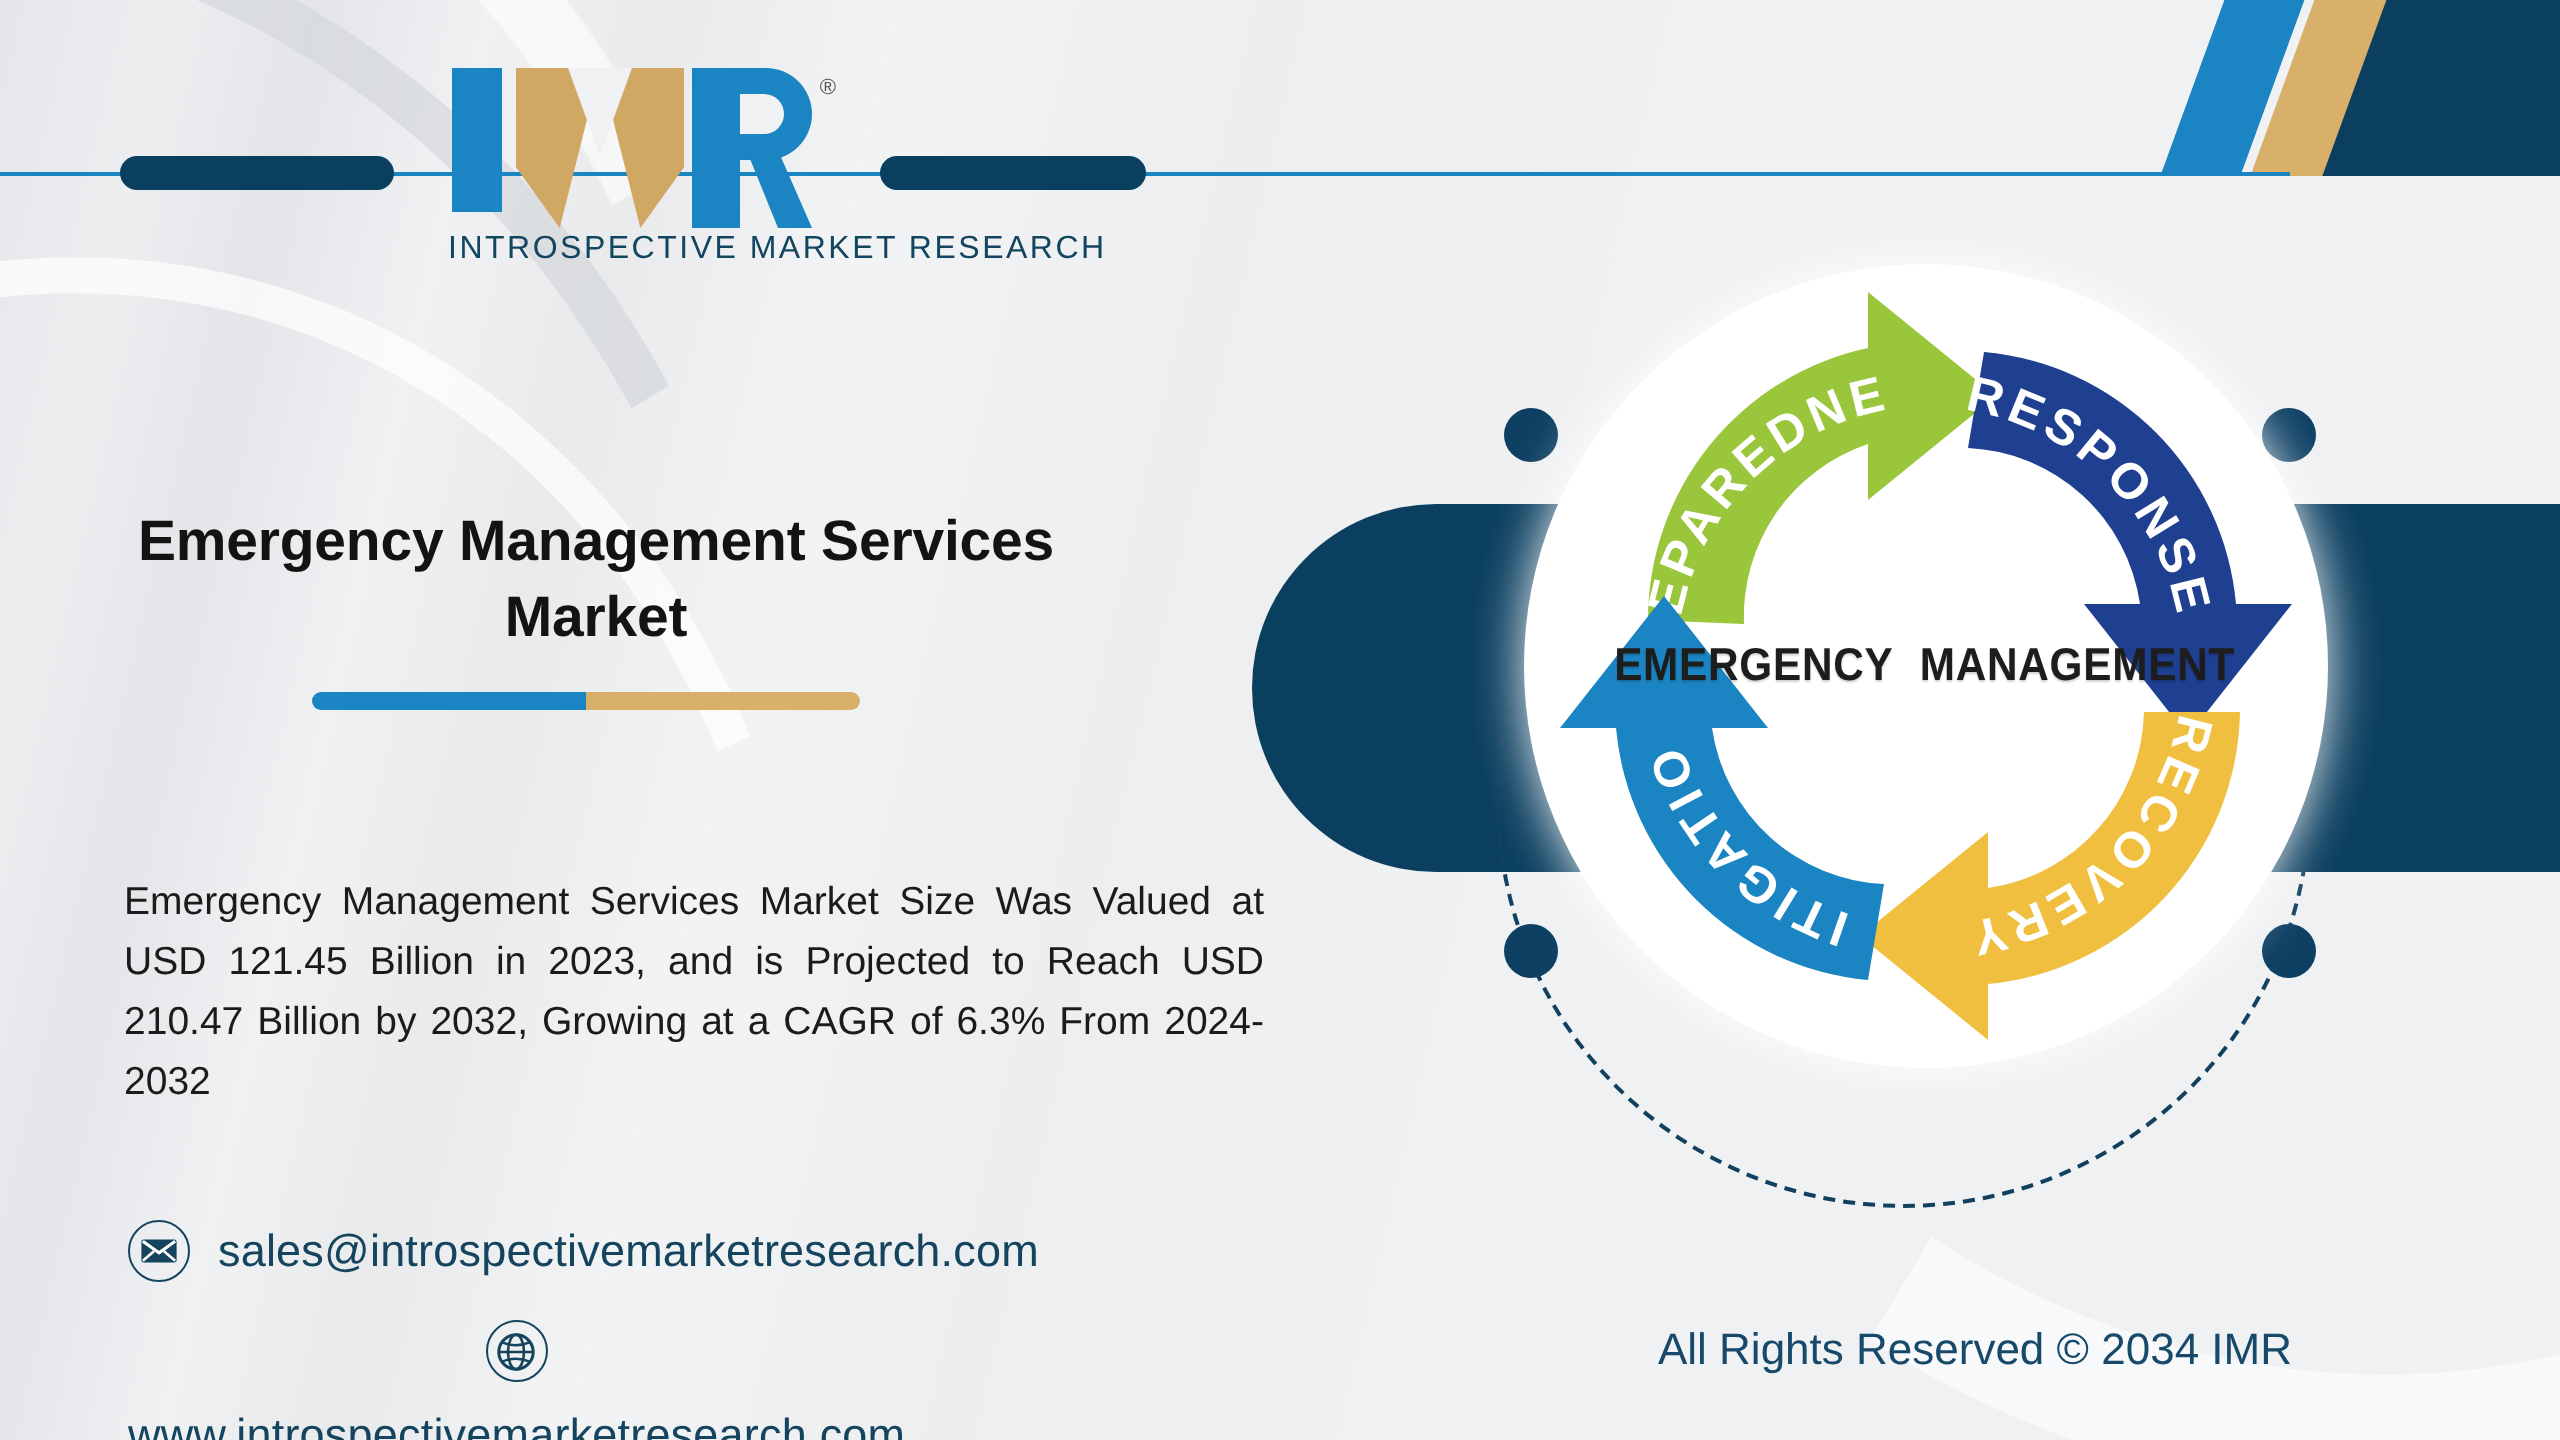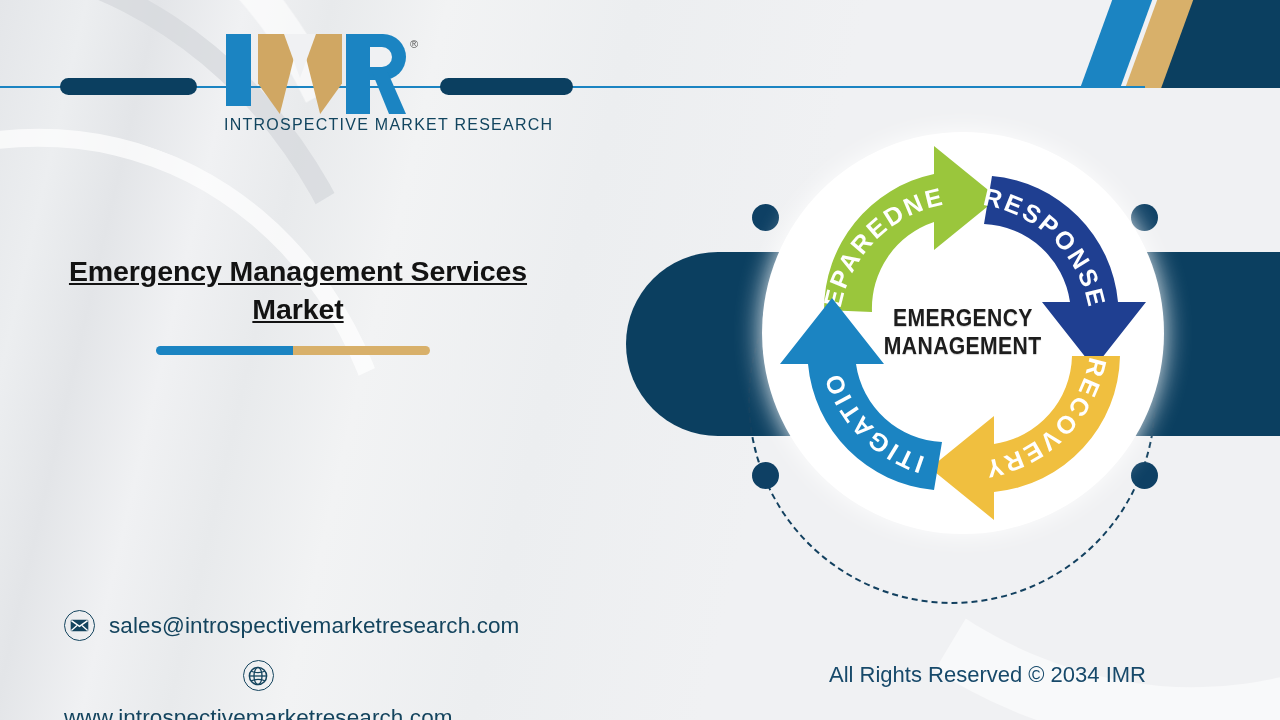--- a/index.html
+++ b/index.html
@@ -125,21 +125,21 @@
   .logo-tag {
     position:absolute; left:2px; top:90px; width:192px;
     font-size:16px; letter-spacing:1.25px; color:#12455f;
     text-align:center; white-space:nowrap;
   }
 
   
   .title {
     position:absolute; left:44px; top:252px; width:508px;
     font-size:28.5px; font-weight:bold; line-height:1.35;
-    color:#131313; text-align:center; letter-spacing:-.1px;text-decoration:underline;
+    color:#131313; text-align:center; letter-spacing:-.1px;
   }
   .divider {
     position:absolute; left:156px; top:346px; width:274px; height:9px;
     border-radius:5px; overflow:hidden; display:flex;
   }
   .divider span { height:100%; display:block; }
   .div-blue { width:50%; background:#1b84c2; }
   .div-gold { width:50%; background:#d8b06a; }
 
   .blurb {
@@ -191,21 +191,21 @@
   .disc {
     position:absolute; left:762px; top:132px; width:402px; height:402px;
     border-radius:50%; background:#ffffff;
     box-shadow:0 0 26px rgba(255,255,255,.95);
   }
   .cycle { position:absolute; left:762px; top:132px; width:402px; height:402px; }
   .cycle svg { width:100%; height:100%; display:block; }
 
   .center-label {
     position:absolute; left:762px; top:132px; width:402px; height:402px;
-    display:flex; flex-direction:column; align-items:center; justify-content:center;
+    display:flex; flex-direction:row; align-items:center; justify-content:center;
     pointer-events:none;
   }
   .center-label div {
     font-family:"Liberation Sans", sans-serif;
     font-weight:bold; font-size:23px; letter-spacing:.4px;
     color:#1d1d1d; line-height:1.2; transform:scaleX(.92);
     text-shadow:0 1px 1px rgba(0,0,0,.18);
   }
   .arc-text {
     font-family:"Liberation Sans", sans-serif;
@@ -335,20 +335,21 @@
     <div>MANAGEMENT</div>
   </div>
 
   <h1 class="title">Emergency Management Services Market</h1>
 
   <div class="divider">
     <span class="div-blue"></span>
     <span class="div-gold"></span>
   </div>
 
+  <p class="blurb">Emergency Management Services Market Size Was Valued at USD 121.45 Billion in 2023, and is Projected to Reach USD 210.47 Billion by 2032, Growing at a CAGR of 6.3% From 2024-2032</p>
 
   <div class="contact c-email">
     <span class="ico">
       <svg width="19" height="13" viewBox="0 0 19 13">
         <rect x="0.7" y="0.7" width="17.6" height="11.6" rx="1.2" fill="#14445e"></rect>
         <path d="M 1.4 1.6 L 9.5 7.4 L 17.6 1.6" fill="none" stroke="#ffffff" stroke-width="1.5"></path>
         <path d="M 1.4 11.4 L 7 6.6 M 17.6 11.4 L 12 6.6" fill="none" stroke="#ffffff" stroke-width="1.3"></path>
       </svg>
     </span>
     <span class="txt">sales@introspectivemarketresearch.com</span>

